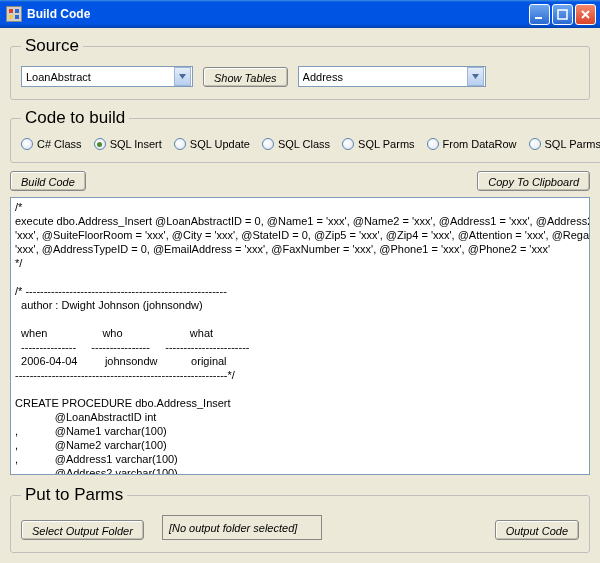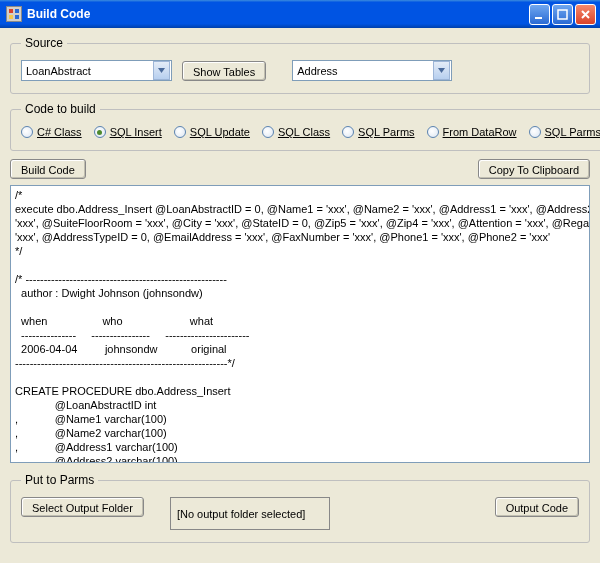--- a/index.html
+++ b/index.html
@@ -51,21 +51,21 @@
     background: #ece9d8;
   }
 
   fieldset {
     border: 1px solid #bfbfbf;
     border-radius: 3px;
     padding: 10px 10px 12px 10px;
     margin: 0 0 8px 0;
   }
   legend {
-    font-size: 12px;
+    font-size: 17px;
     padding: 0 4px;
     color: #000;
   }
 
   .row { display: flex; align-items: center; gap: 10px; }
 
   .combo {
     display: inline-flex;
     align-items: center;
     background: #fff;
@@ -88,24 +88,25 @@
     background: #ece9d8;
     border: 1px solid #888;
     border-radius: 3px;
     box-shadow: inset 1px 1px 0 #fff, inset -1px -1px 0 #c0beb0;
     padding: 3px 10px;
     font-family: Tahoma, Arial, sans-serif;
     font-size: 11px;
     cursor: default;
     height: 20px;
     line-height: 15px;
+    font-style: italic;
   }
 
   .radio-row { display: flex; gap: 12px; flex-wrap: nowrap; }
-  .radio-item { display: inline-flex; align-items: flex-start; gap: 4px; white-space: nowrap; text-decoration: underline; }
+  .radio-item { display: inline-flex; align-items: flex-start; gap: 4px; white-space: nowrap; }
   .radio {
     width: 12px; height: 12px; border-radius: 50%;
     border: 1px solid #5b83b0;
     background: radial-gradient(circle at 40% 40%, #fff, #dbe5f1);
     display: inline-flex; align-items: center; justify-content: center;
   }
   .radio.checked::after {
     content: '';
     width: 5px; height: 5px; border-radius: 50%;
     background: #4e8a2e;
@@ -128,31 +129,32 @@
     resize: none;
     overflow-y: scroll;
     white-space: pre;
     line-height: 14px;
   }
 
   .status-box {
     border: 1px solid #888;
     padding: 3px 6px;
     background: #ece9d8;
-    height: 33px;
+    height: 25px;
     display: inline-flex;
     align-items: center;
     min-width: 160px;
-  }
-
-  .put-row { display: flex; align-items: flex-start; gap: 26px; }
+    font-style: italic;
+  }
+
+  .put-row { display: flex; align-items: flex-end; gap: 18px; }
   .put-row .spacer { flex: 1; }
 
-  .src-combo1 { width: 151px; }
-  .src-combo2 { width: 160px; margin-left: 16px; }
+  .src-combo1 { width: 172px; }
+  .src-combo2 { width: 188px; }
 </style>
 </head>
 <body>
 
 <div class="titlebar">
   <span class="app-icon">
     <svg viewBox="0 0 12 12">
         <rect x="1" y="1" width="4" height="4" fill="#d9432b"></rect>
         <rect x="7" y="1" width="4" height="4" fill="#2a6ad4"></rect>
         <rect x="1" y="7" width="4" height="4" fill="#f5c84a"></rect>

